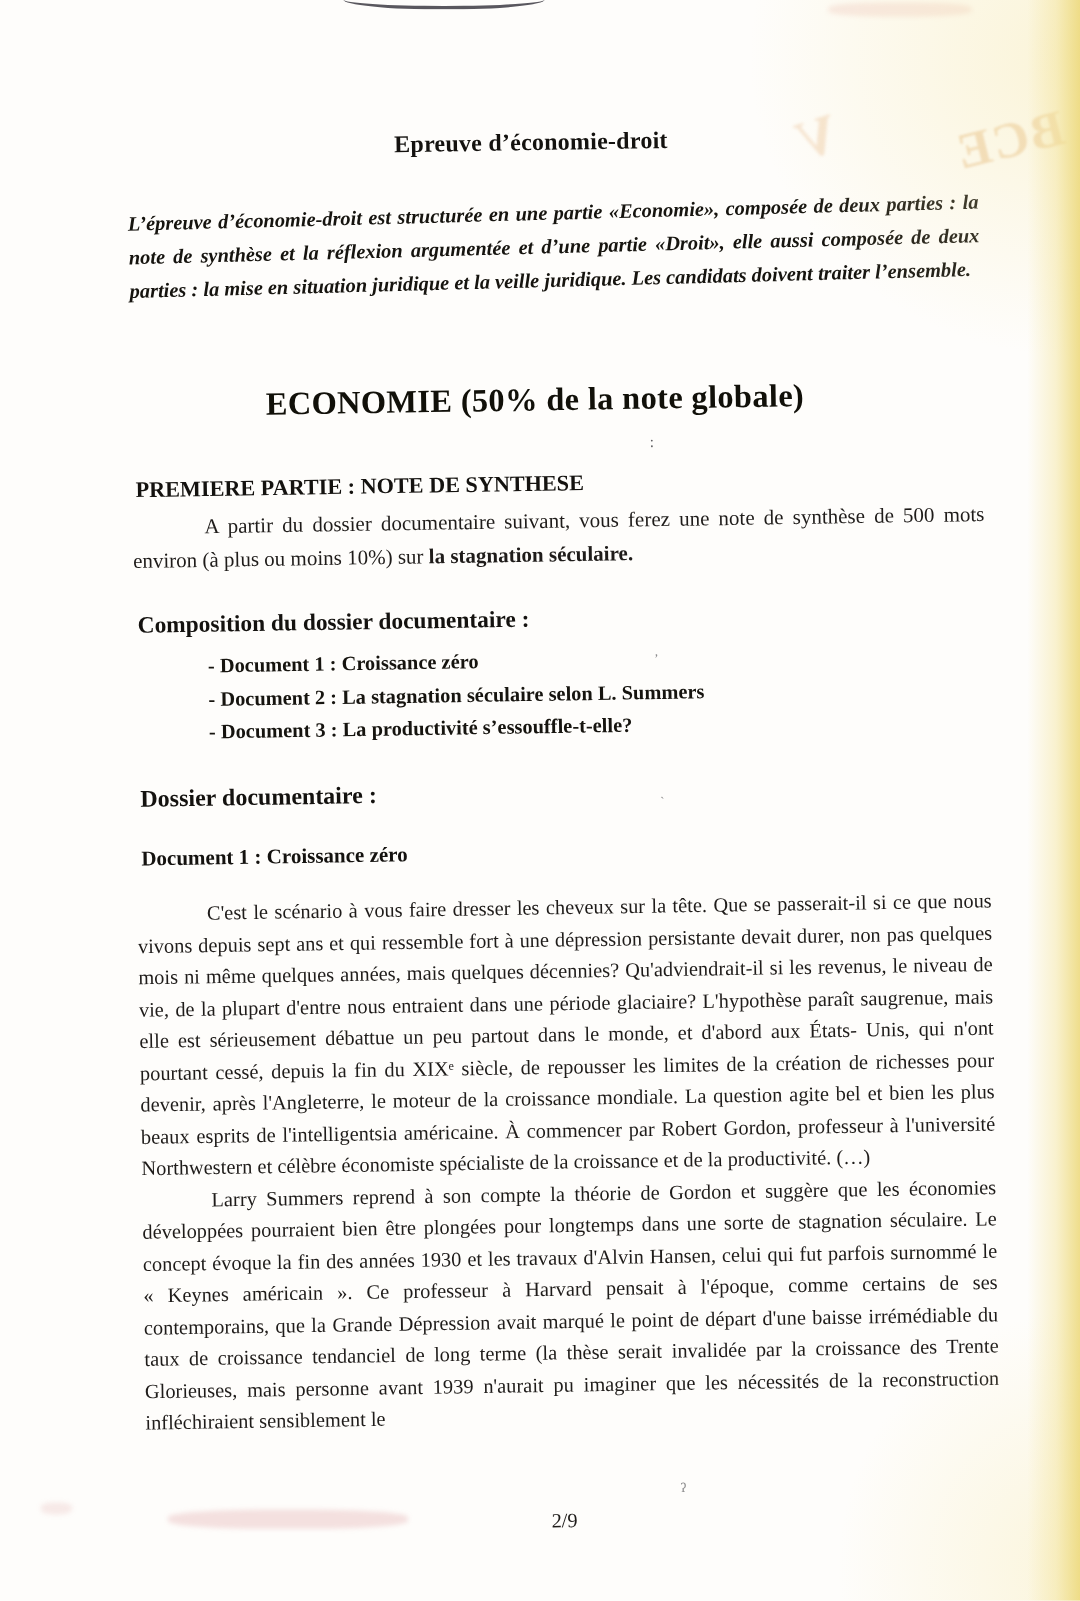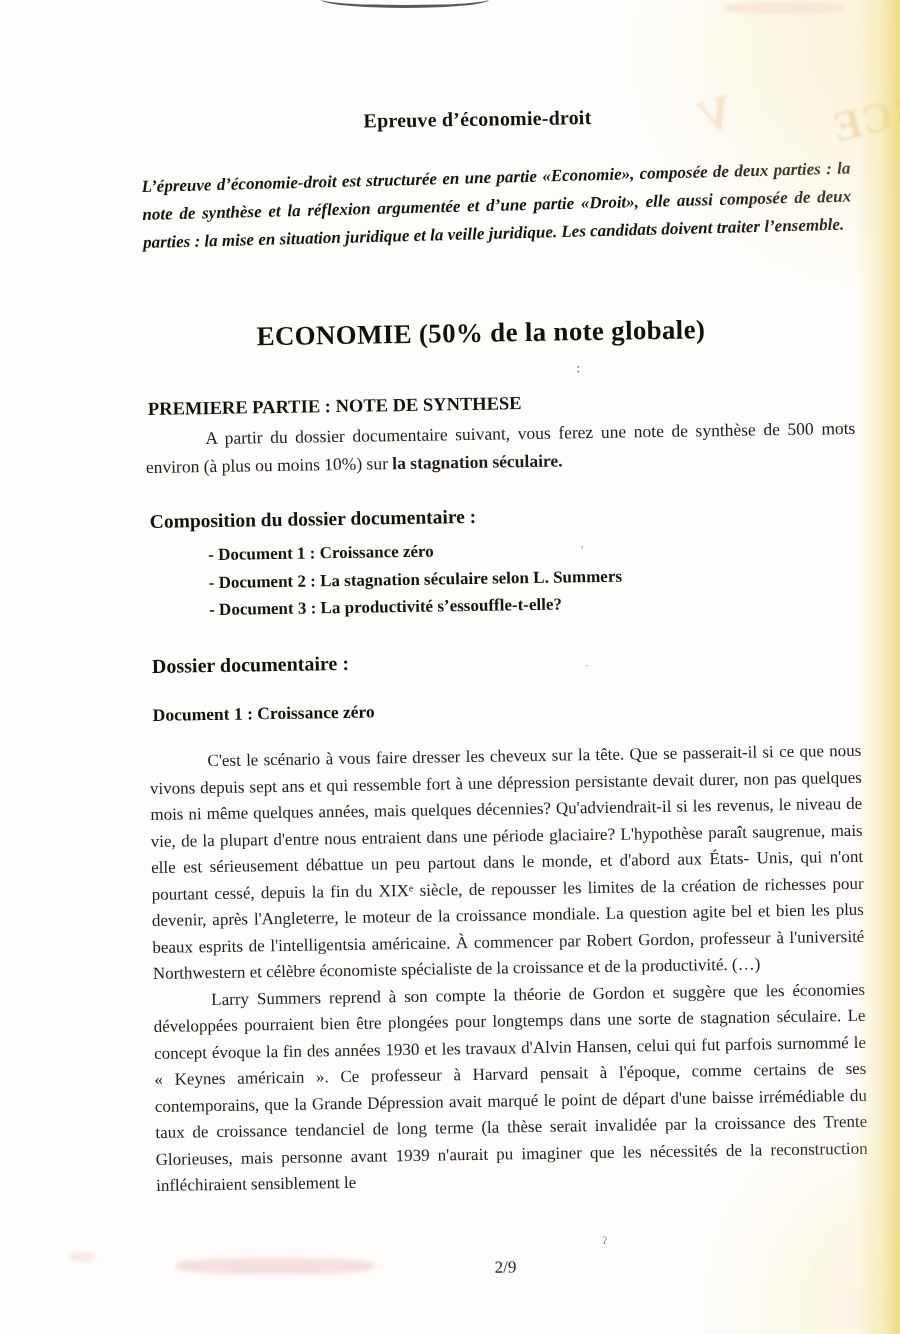--- a/index.html
+++ b/index.html
@@ -2,21 +2,21 @@
 <html><head>
 <meta charset="utf-8">
 <style>
   html,body{margin:0;padding:0;}
   body{
     width:900px;height:1334px;overflow:hidden;position:relative;
     background:#fefdfb;
     font-family:"Liberation Serif","DejaVu Serif",serif;
     color:#1f1c1a;
   }
-  .page{position:absolute;inset:0;margin-left:35px;}
+  .page{position:absolute;inset:0;}
   
   .edge-tint{
     position:absolute;top:0;right:0;width:44px;height:1334px;
     background:linear-gradient(to right, rgba(244,232,170,0) 0%, rgba(242,226,150,0.45) 55%, rgba(236,216,120,0.85) 100%);
     pointer-events:none;z-index:5;
   }
   .corner-tint-top{
     position:absolute;top:0;right:0;width:300px;height:320px;
     background:radial-gradient(ellipse at 100% 15%, rgba(246,232,170,0.45), rgba(246,232,170,0) 65%);
     pointer-events:none;z-index:4;

